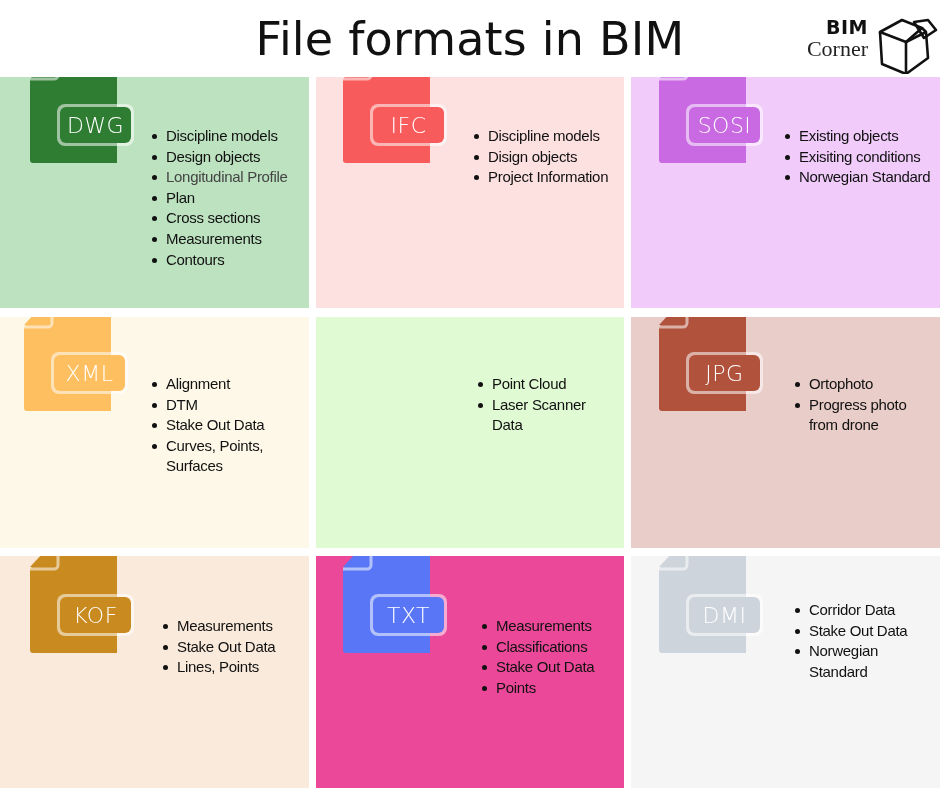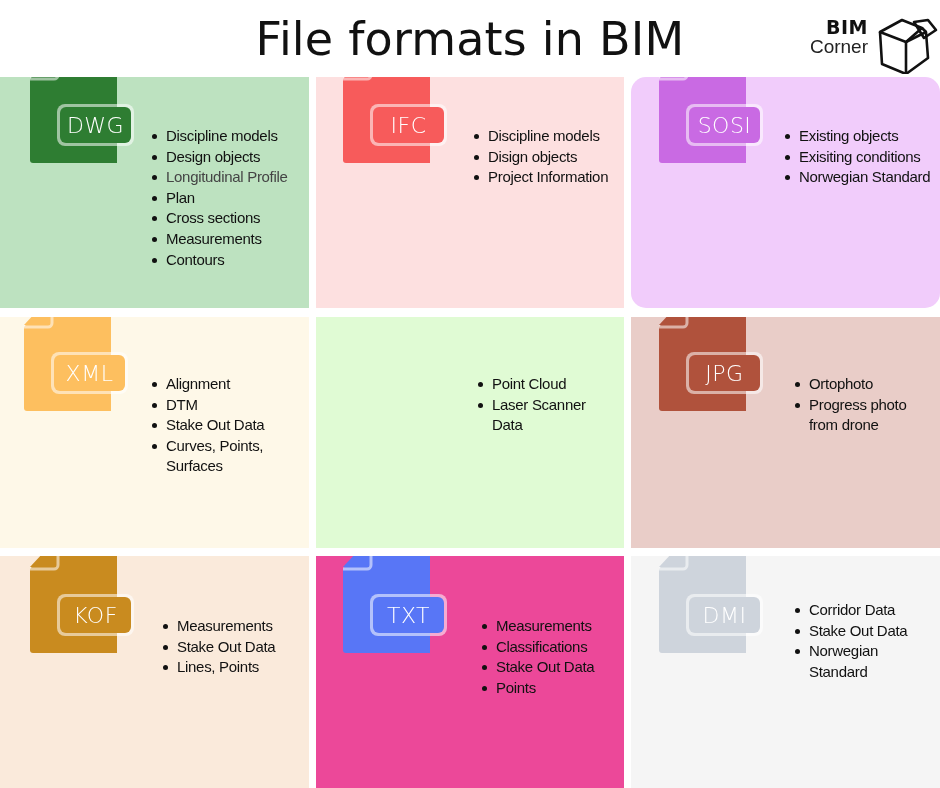--- a/index.html
+++ b/index.html
@@ -4,22 +4,22 @@
 <style>
   html, body { margin:0; padding:0; }
   body { width:940px; height:788px; background:#ffffff; position:relative; overflow:hidden;
          font-family: "Liberation Sans", sans-serif; }
   .title { position:absolute; left:0; right:0; top:12px; text-align:center;
            font-size:46px; font-weight:400; color:#111; letter-spacing:0.2px;
            font-family: "DejaVu Sans", sans-serif; }
   .logo { position:absolute; left:800px; top:10px; width:140px; height:60px; }
   .logo .bim { position:absolute; right:72px; top:6px; font-weight:bold; font-size:19px; color:#111;
                font-family:"DejaVu Sans", sans-serif; letter-spacing:0.5px;}
-  .logo .corner { position:absolute; right:72px; top:26px; font-size:19px; color:#222;
-                  font-family:Liberation Sans, sans-serif; }
+  .logo .corner { position:absolute; right:72px; top:26px; font-size:22px; color:#222;
+                  font-family:Liberation Serif, serif; }
   .logo svg { position:absolute; left:76px; top:6px; }
   .grid { position:absolute; left:0; top:77px; width:940px; height:711px; }
   .cell { position:absolute; overflow:hidden; }
   .file-icon { position:absolute; width:110px; height:114px; }
   .file-icon svg { position:absolute; left:0; top:0; }
   .file-icon .ext { position:absolute; left:29px; top:57px; width:73px; height:38px;
                     display:flex; align-items:center; justify-content:center;
                     color:#fff; font-size:22px; font-family:"DejaVu Sans", sans-serif; font-weight:300;
                     letter-spacing:0.5px;}
   ul.items { position:absolute; margin:0; padding:0; list-style:none; }
@@ -80,21 +80,21 @@
         <rect class="ic-tag" x="30" y="58" width="71" height="36" rx="6" fill="#f75b5b"></rect>
       </svg>
       <div class="ext">IFC</div>
     </div>
     <ul class="items" style="left: 158px; top: 49px; width: 144px;">
         <li>Discipline models</li>
         <li>Disign objects</li>
         <li>Project Information</li>
       </ul>
   </div>
-    <div class="cell" style="left: 631px; top: 0px; width: 309px; height: 231px; background: rgb(241, 204, 251); border-radius: 15px;">
+    <div class="cell" style="left: 631px; top: 0px; width: 309px; height: 231px; background: rgb(241, 204, 251);">
     <div class="file-icon" style="left: 28px; top: -28px;">
       <svg width="110" height="114" viewBox="0 0 110 114">
         <path class="ic-body" d="M26 0 H84 a3 3 0 0 1 3 3 V114 H3 a3 3 0 0 1 -3 -3 V30 Z" fill="#c96ae3"></path>
         <path class="ic-fold" d="M0 28 L26 0 V23 a5 5 0 0 1 -5 5 Z" fill-opacity="1" fill="#c96ae3"></path>
         <path d="M0 30 H24 a4 4 0 0 0 4 -4 V0" fill="none" stroke="rgba(255,255,255,0.55)" stroke-width="3"></path>
         <rect class="ic-tag-bg" x="27" y="55" width="77" height="42" rx="8" fill="rgba(255,255,255,0.55)"></rect>
         <rect class="ic-tag" x="30" y="58" width="71" height="36" rx="6" fill="#c96ae3"></rect>
       </svg>
       <div class="ext">SOSI</div>
     </div>

